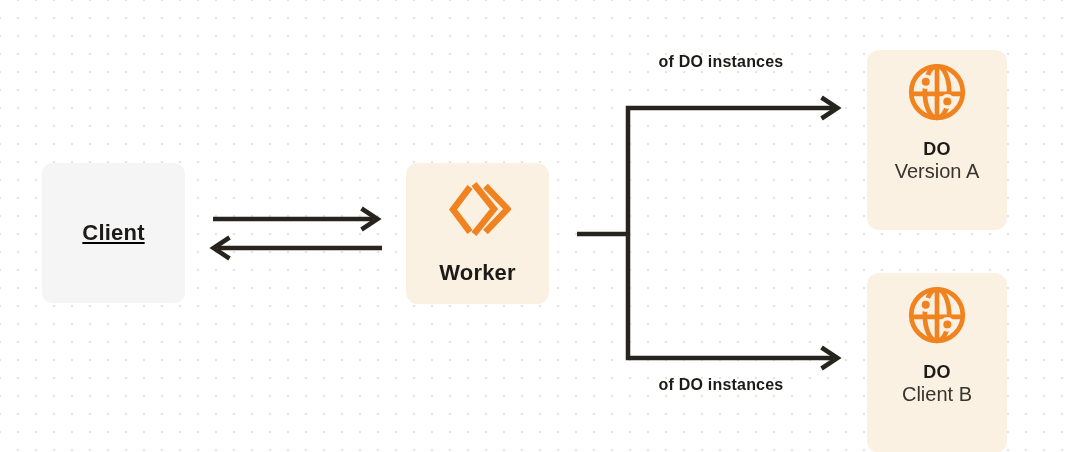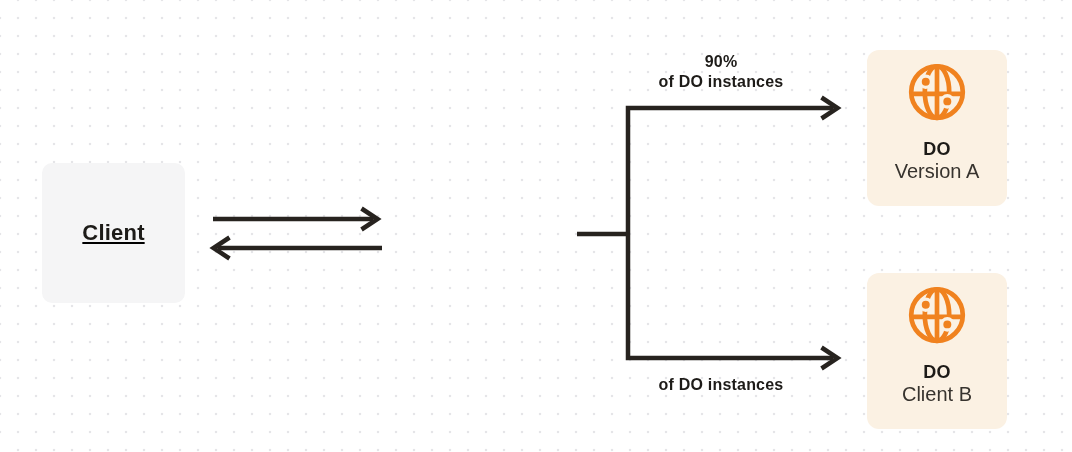--- a/index.html
+++ b/index.html
@@ -43,21 +43,21 @@
   .worker-node{
     left:406px;top:163px;width:143px;height:141px;
     background:var(--cream-box);border-radius:12px;
     padding-top:16px;
   }
   .worker-icon{margin-bottom:21px;}
   .wk{stroke:var(--accent-orange);stroke-width:6.4;fill:none;stroke-linecap:butt;}
   .worker-label{font-size:22px;font-weight:700;color:var(--text-primary);letter-spacing:.2px;}
 
   .do-node{
-    left:867px;width:140px;height:156px;
+    left:867px;width:140px;height:180px;
     background:var(--cream-box);border-radius:12px;
     padding-top:12px;
   }
   .do-a{top:50px;}
   .do-b{top:273px;}
   .do-icon{margin-bottom:17px;}
   .gl{stroke:var(--accent-orange);stroke-width:5;fill:none;}
   .gl-dot{fill:var(--accent-orange);stroke:var(--cream-box);stroke-width:3.5;}
   .do-title{font-size:18px;font-weight:700;color:var(--text-primary);line-height:21px;letter-spacing:.2px;}
   .do-subtitle{font-size:20px;font-weight:400;color:var(--text-secondary);line-height:23px;}
@@ -93,20 +93,28 @@
       <path class="edge" d="M833 108 H628 V358 H833"></path>
       <polyline class="edge" points="821.5,97.5 837.5,108 821.5,118.5"></polyline>
       <polyline class="edge" points="821.5,347.5 837.5,358 821.5,368.5"></polyline>
     </g>
   </svg>
 
   <div class="node client-node">
     <span class="client-label">Client</span>
   </div>
 
+  <div class="node worker-node">
+    <svg class="worker-icon" width="66" height="60" viewBox="0 0 66 60" aria-hidden="true">
+      <path class="wk" d="M25 8 L8 30.5 L25 53"></path>
+      <path class="wk" d="M29 5 L49 30 L29 55"></path>
+      <path class="wk" d="M40.5 7 L62.5 30 L40.5 53"></path>
+    </svg>
+    <span class="worker-label">Worker</span>
+  </div>
 
   <div class="node do-node do-a">
     <svg class="do-icon" width="60" height="60" viewBox="0 0 64 64" aria-hidden="true">
       <circle class="gl" cx="32" cy="32" r="27.5"></circle>
       <line class="gl" x1="32" y1="4.5" x2="32" y2="59.5"></line>
       <ellipse class="gl" cx="32" cy="32" rx="13" ry="27.5"></ellipse>
       <line class="gl" x1="4.5" y1="34" x2="59.5" y2="34"></line>
       <circle class="gl-dot" cx="20" cy="21" r="6"></circle>
       <circle class="gl-dot" cx="43" cy="42" r="6"></circle>
     </svg>
@@ -121,20 +129,19 @@
       <ellipse class="gl" cx="32" cy="32" rx="13" ry="27.5"></ellipse>
       <line class="gl" x1="4.5" y1="34" x2="59.5" y2="34"></line>
       <circle class="gl-dot" cx="20" cy="21" r="6"></circle>
       <circle class="gl-dot" cx="43" cy="42" r="6"></circle>
     </svg>
     <span class="do-title">DO</span>
     <span class="do-subtitle">Client B</span>
   </div>
 
   <div class="branch-label label-top">
-    <div>90%</div>
     <div>of DO instances</div>
   </div>
   <div class="branch-label label-bottom">
     <div>of DO instances</div>
   </div>
 
 </div>
 
 </body></html>

